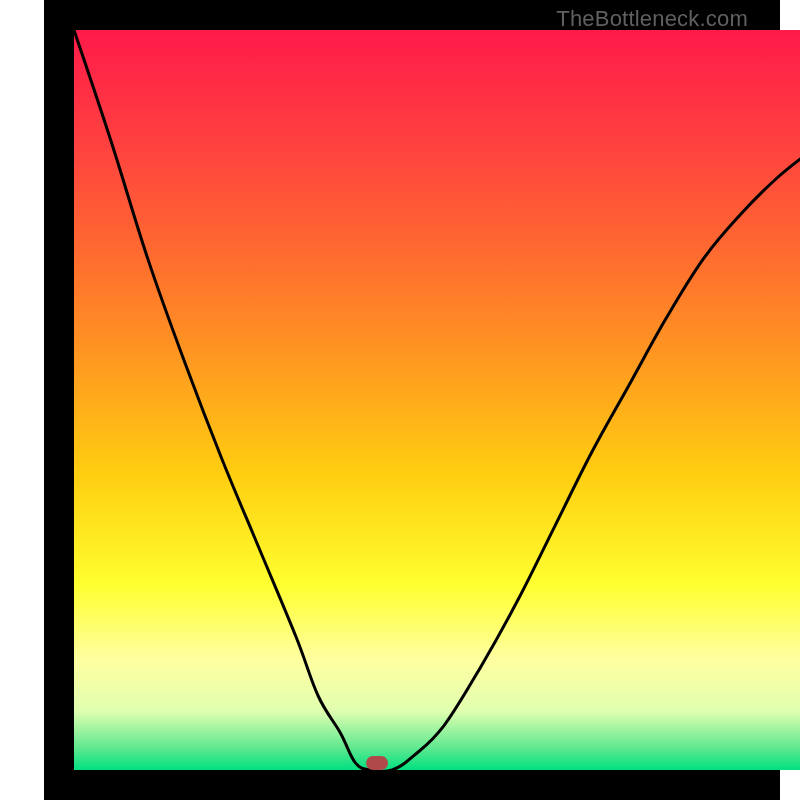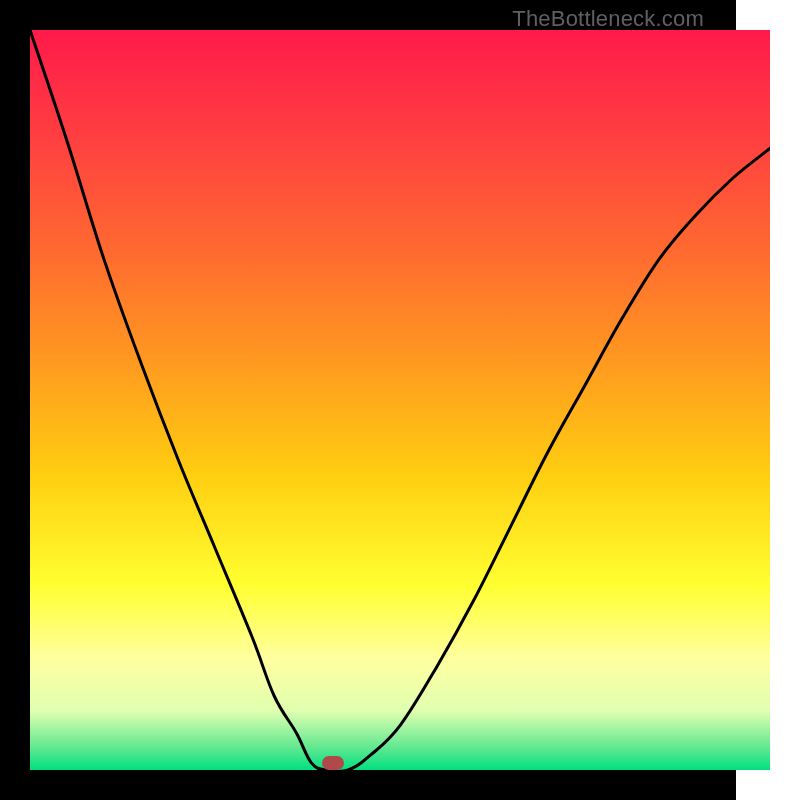--- a/index.html
+++ b/index.html
@@ -8,20 +8,21 @@
     width: 800px;
     height: 800px;
     overflow: hidden;
     font-family: Arial, Helvetica, sans-serif;
   }
   .chart-container {
     position: relative;
     width: 736px;
     height: 800px;
     background: #000;
+    margin-left: 44px;
   }
   .plot-area {
     position: absolute;
     left: 30px;
     top: 30px;
     width: 740px;
     height: 740px;
     background: linear-gradient(to bottom,
       #ff1a4a 0%,
       #ff4040 15%,

